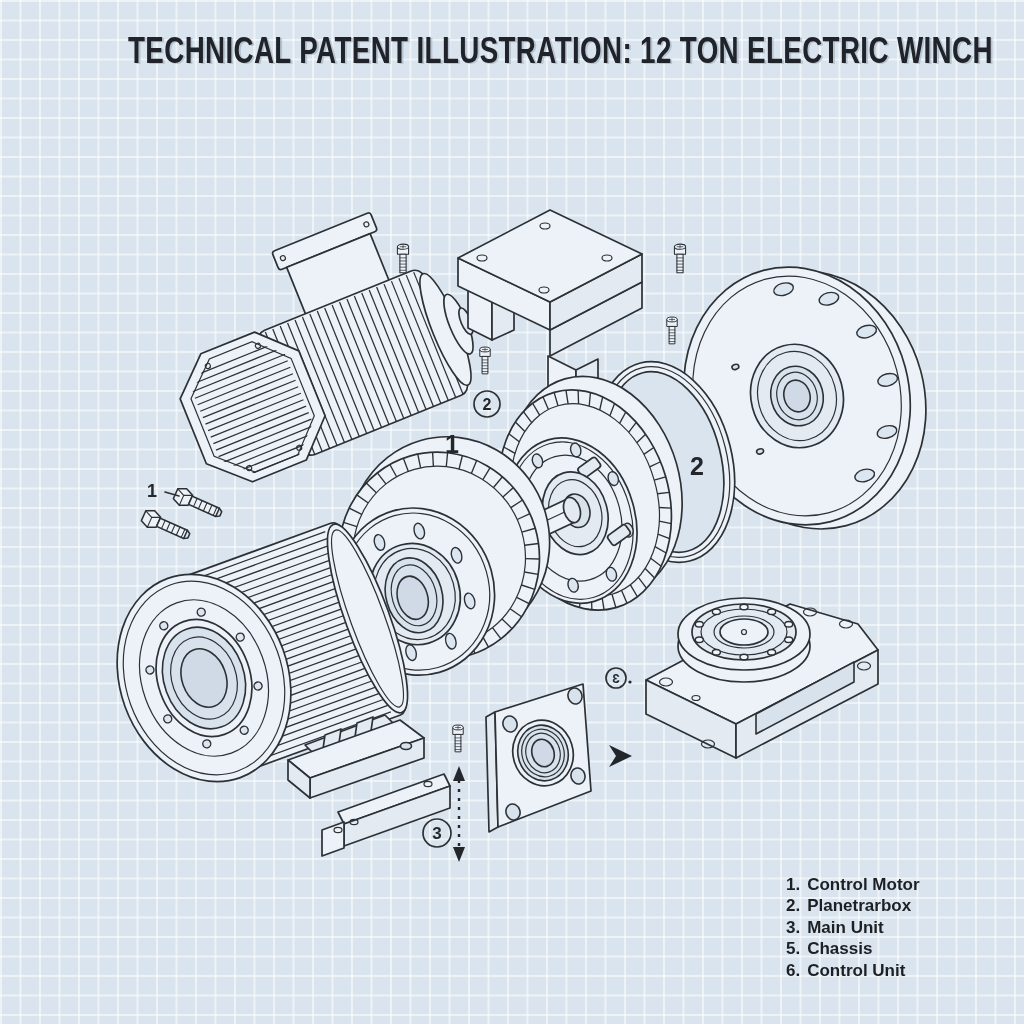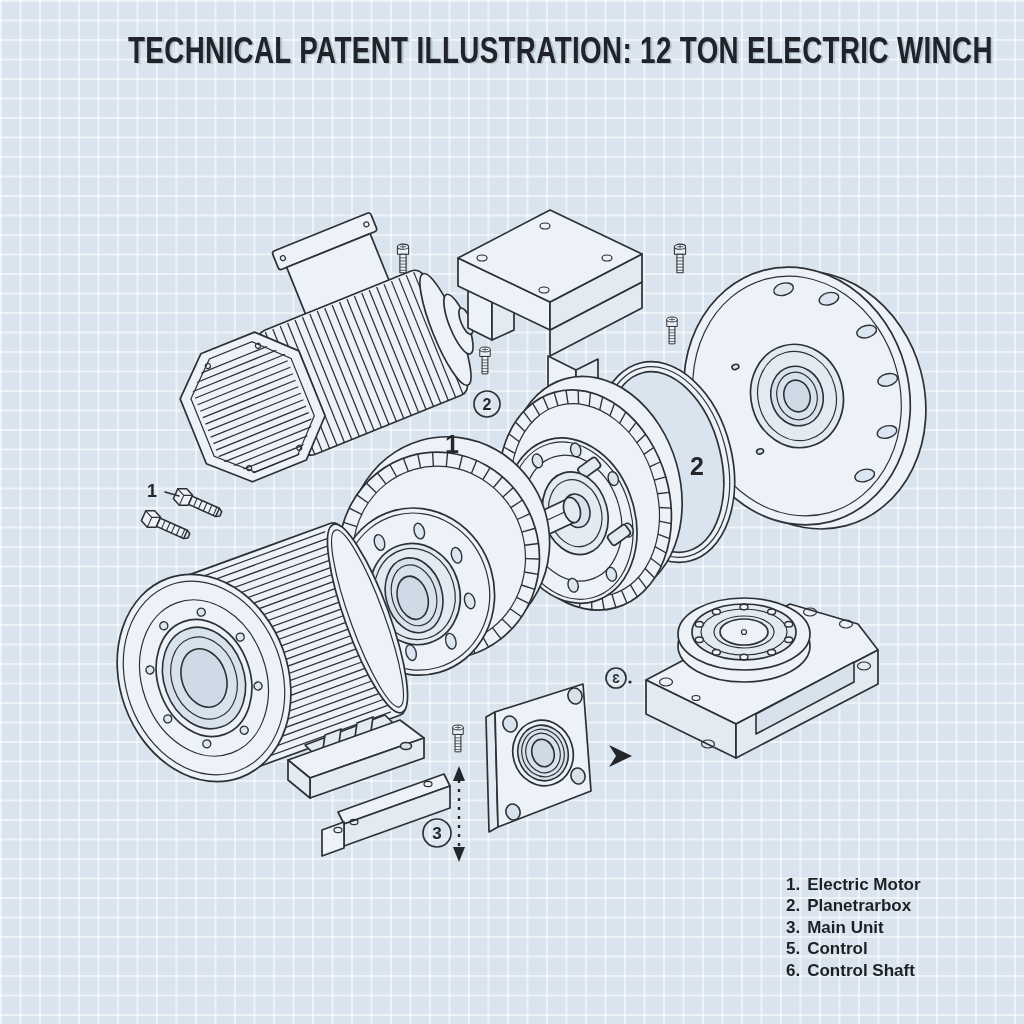--- a/index.html
+++ b/index.html
@@ -471,32 +471,32 @@
     <g>
       <line x1="459" y1="780" x2="459" y2="848" stroke="#23272c" stroke-width="2.4" stroke-dasharray="3 6"></line>
       <path class="dk" d="M459,766 l-6,15 h12 Z"></path>
       <path class="dk" d="M459,862 l-6,-15 h12 Z"></path>
     </g>
   </svg>
 
   <div class="legend">
     <div class="legend-row">
       <span class="num">1.</span>
-      <span class="lab">Electric Motor</span>
+      <span class="lab">Control Motor</span>
     </div>
     <div class="legend-row">
       <span class="num">2.</span>
       <span class="lab">Planetrarbox</span>
     </div>
     <div class="legend-row">
       <span class="num">3.</span>
       <span class="lab">Main Unit</span>
     </div>
     <div class="legend-row">
       <span class="num">5.</span>
-      <span class="lab">Control</span>
+      <span class="lab">Chassis</span>
     </div>
     <div class="legend-row">
       <span class="num">6.</span>
-      <span class="lab">Control Shaft</span>
+      <span class="lab">Control Unit</span>
     </div>
   </div>
 </div>
 
 </body></html>

